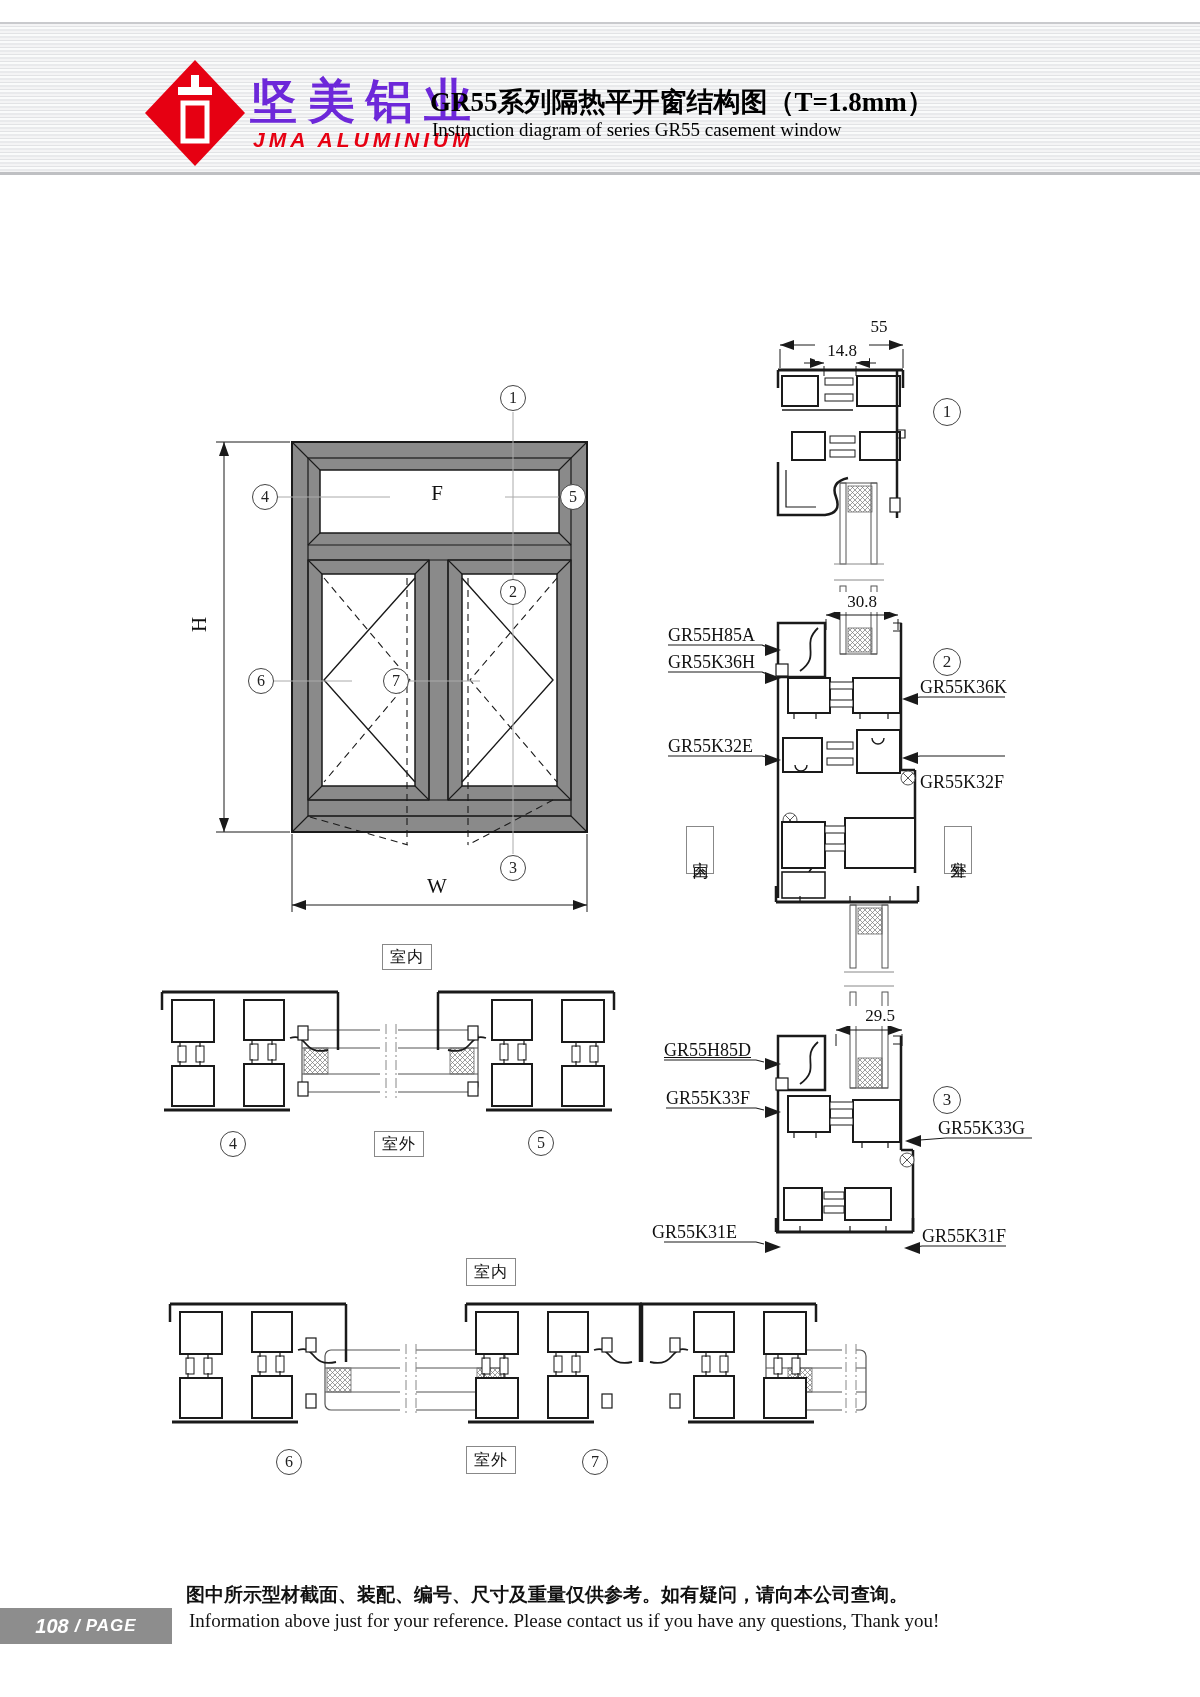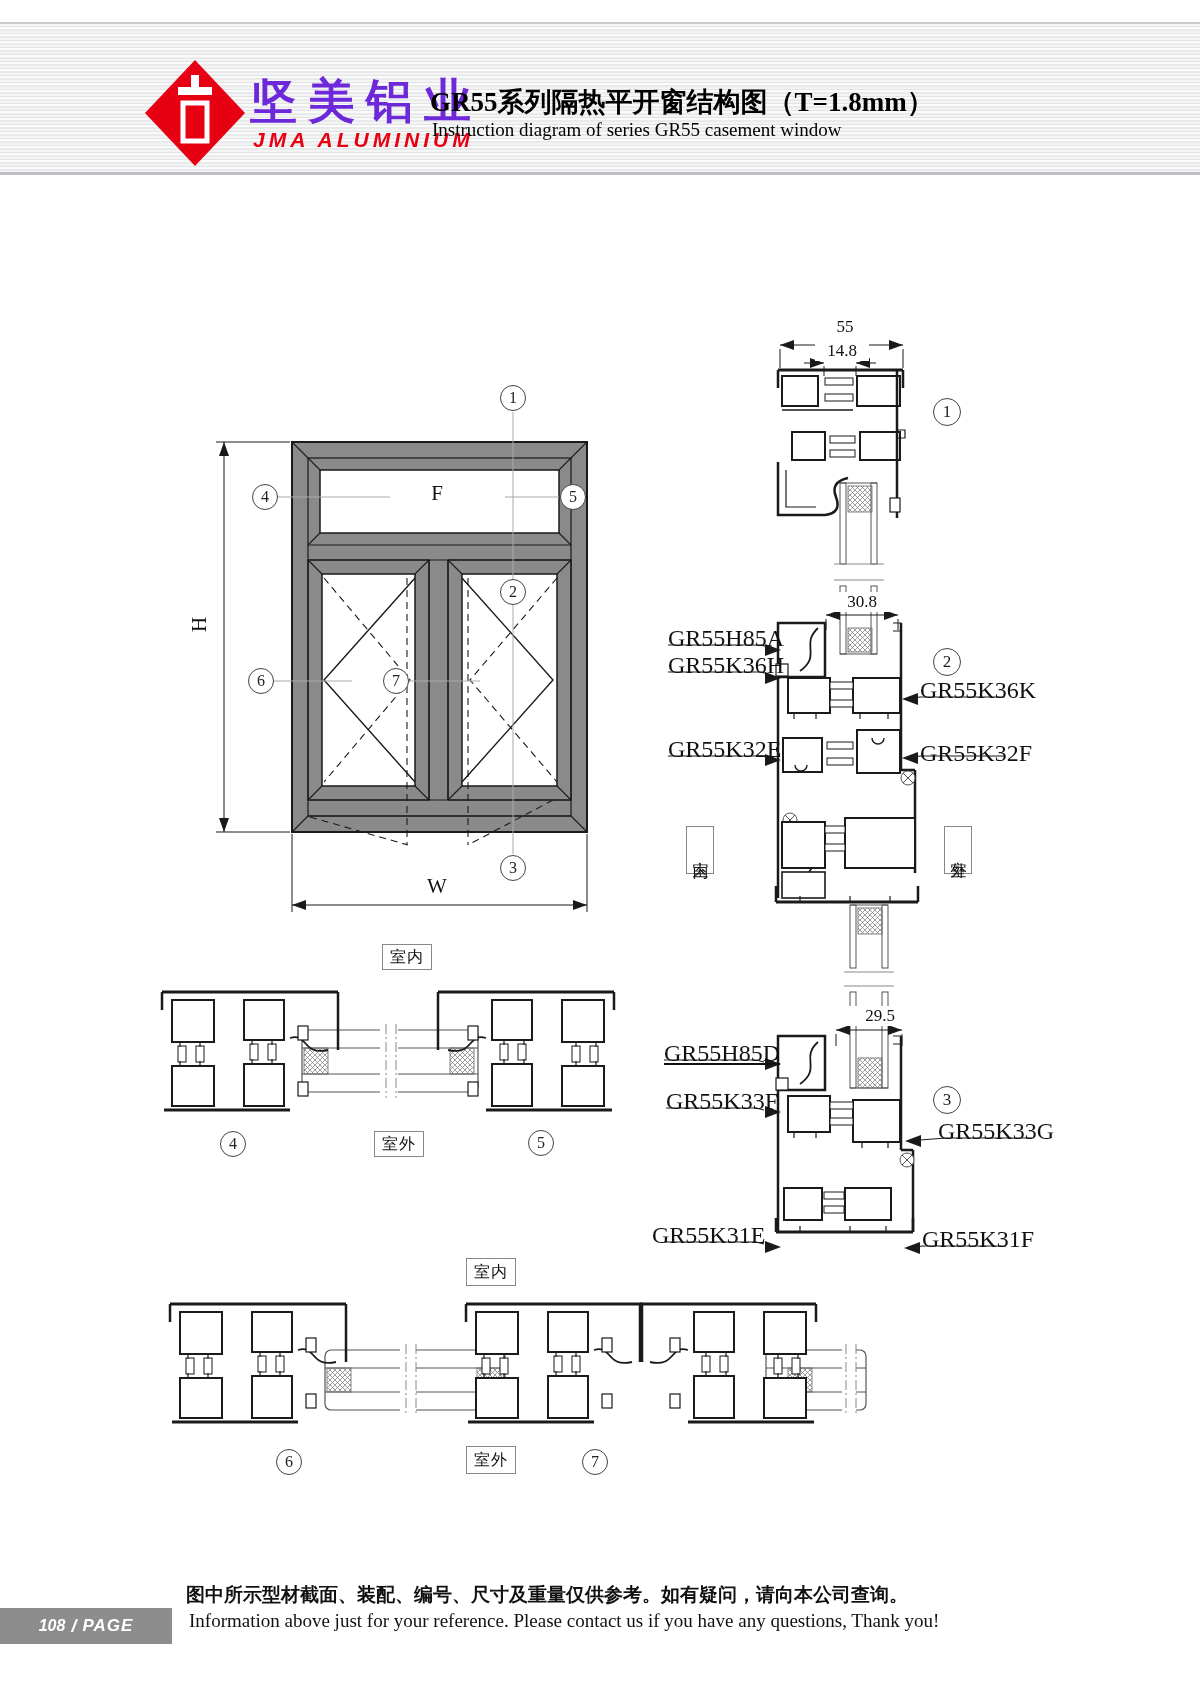--- a/index.html
+++ b/index.html
@@ -9,34 +9,34 @@
   #hdr-band{position:absolute;left:0;top:22px;width:1200px;height:148px;
     background:repeating-linear-gradient(180deg,#f4f4f5 0 2px,#e2e3e5 2px 3px,#fafbfb 3px 5px,#e9eaec 5px 7px);
     border-top:2px solid #c9cacd;border-bottom:3px solid #bfc0c3;}
   .t{position:absolute;white-space:nowrap;}
   .san{font-family:"Liberation Sans",sans-serif;}
   .brand-cn{font-size:47px;font-weight:900;color:#6d28d9;letter-spacing:11px;}
   .brand-en{font-size:21px;font-weight:700;font-style:italic;color:#e60012;letter-spacing:4px;}
   .title-cn{font-size:27px;font-weight:700;color:#000;}
   .title-en{font-size:19px;color:#000;}
   .dim{font-size:17px;background:#fff;padding:0 2px;}
-  .lbl{font-size:24px;background:transparent;}
+  .lbl{font-size:18px;background:transparent;}
   .big{font-size:21px;}
   .circ{position:absolute;box-sizing:border-box;border:1.5px solid #444;border-radius:50%;
         background:#fff;display:flex;align-items:center;justify-content:center;
         font-size:16px;color:#222;}
   .c26{width:26px;height:26px;}
   .c28{width:28px;height:28px;font-size:17px;}
   .zbox{position:absolute;box-sizing:border-box;border:1px solid #888;background:#fff;
         display:flex;align-items:center;justify-content:center;font-size:16px;color:#111;letter-spacing:1px;}
   .zv{writing-mode:vertical-rl;text-orientation:upright;letter-spacing:2px;}
   #foot-box{position:absolute;left:0;top:1608px;width:172px;height:36px;background:#8d8d8d;
         display:flex;align-items:center;justify-content:center;gap:6px;color:#fff;
         font-family:"Liberation Sans",sans-serif;font-style:italic;font-weight:700;}
-  #foot-box .n{font-size:16px;} #foot-box .s{font-size:18px;} #foot-box .w{font-size:17px;letter-spacing:1px;}
+  #foot-box .n{font-size:20px;} #foot-box .s{font-size:18px;} #foot-box .w{font-size:17px;letter-spacing:1px;}
   .note-cn{font-size:19px;font-weight:700;font-family:"Liberation Sans",sans-serif;}
   .note-en{font-size:19px;}
   svg{position:absolute;left:0;top:0;}
   .rot90{transform:rotate(-90deg);transform-origin:center;}
 </style>
 </head>
 <body>
 
 <div id="page">
 
@@ -280,34 +280,34 @@
   <div class="t big" style="left:420px;top:874px;width:34px;text-align:center;">W</div>
 
   <div class="circ c26" style="left:500px;top:385px;">1</div>
   <div class="circ c26" style="left:500px;top:579px;">2</div>
   <div class="circ c26" style="left:500px;top:855px;">3</div>
   <div class="circ c26" style="left:252px;top:484px;">4</div>
   <div class="circ c26" style="left:560px;top:484px;">5</div>
   <div class="circ c26" style="left:248px;top:668px;">6</div>
   <div class="circ c26" style="left:383px;top:668px;">7</div>
 
-  <div class="t dim" style="left:823px;top:317px;width:40px;text-align:center;">55</div>
+  <div class="t dim" style="left:857px;top:317px;width:40px;text-align:center;">55</div>
   <div class="t dim" style="left:815px;top:341px;width:50px;text-align:center;">14.8</div>
   <div class="t dim" style="left:835px;top:592px;width:50px;text-align:center;">30.8</div>
   <div class="t dim" style="left:843px;top:1006px;width:50px;text-align:right;">29.5</div>
 
   <div class="circ c28" style="left:933px;top:398px;">1</div>
   <div class="circ c28" style="left:933px;top:648px;">2</div>
   <div class="circ c28" style="left:933px;top:1086px;">3</div>
 
   <div class="t lbl" style="left:668px;top:625px;">GR55H85A</div>
   <div class="t lbl" style="left:668px;top:652px;">GR55K36H</div>
   <div class="t lbl" style="left:920px;top:677px;">GR55K36K</div>
   <div class="t lbl" style="left:668px;top:736px;">GR55K32E</div>
-  <div class="t lbl" style="left:920px;top:740px;font-family:Liberation Serif, serif;">GR55K32F</div>
+  <div class="t lbl" style="left:920px;top:772px;font-family:Liberation Serif, serif;">GR55K32F</div>
   <div class="t lbl" style="left:664px;top:1040px;text-decoration:underline;">GR55H85D</div>
   <div class="t lbl" style="left:666px;top:1088px;">GR55K33F</div>
   <div class="t lbl" style="left:938px;top:1118px;">GR55K33G</div>
   <div class="t lbl" style="left:652px;top:1222px;">GR55K31E</div>
   <div class="t lbl" style="left:922px;top:1226px;">GR55K31F</div>
 
   <div class="zbox zv" style="left:686px;top:826px;width:28px;height:48px;">室内</div>
   <div class="zbox zv" style="left:944px;top:826px;width:28px;height:48px;">室外</div>
   <div class="zbox" style="left:382px;top:944px;width:50px;height:26px;">室内</div>
   <div class="zbox" style="left:374px;top:1131px;width:50px;height:26px;">室外</div>

